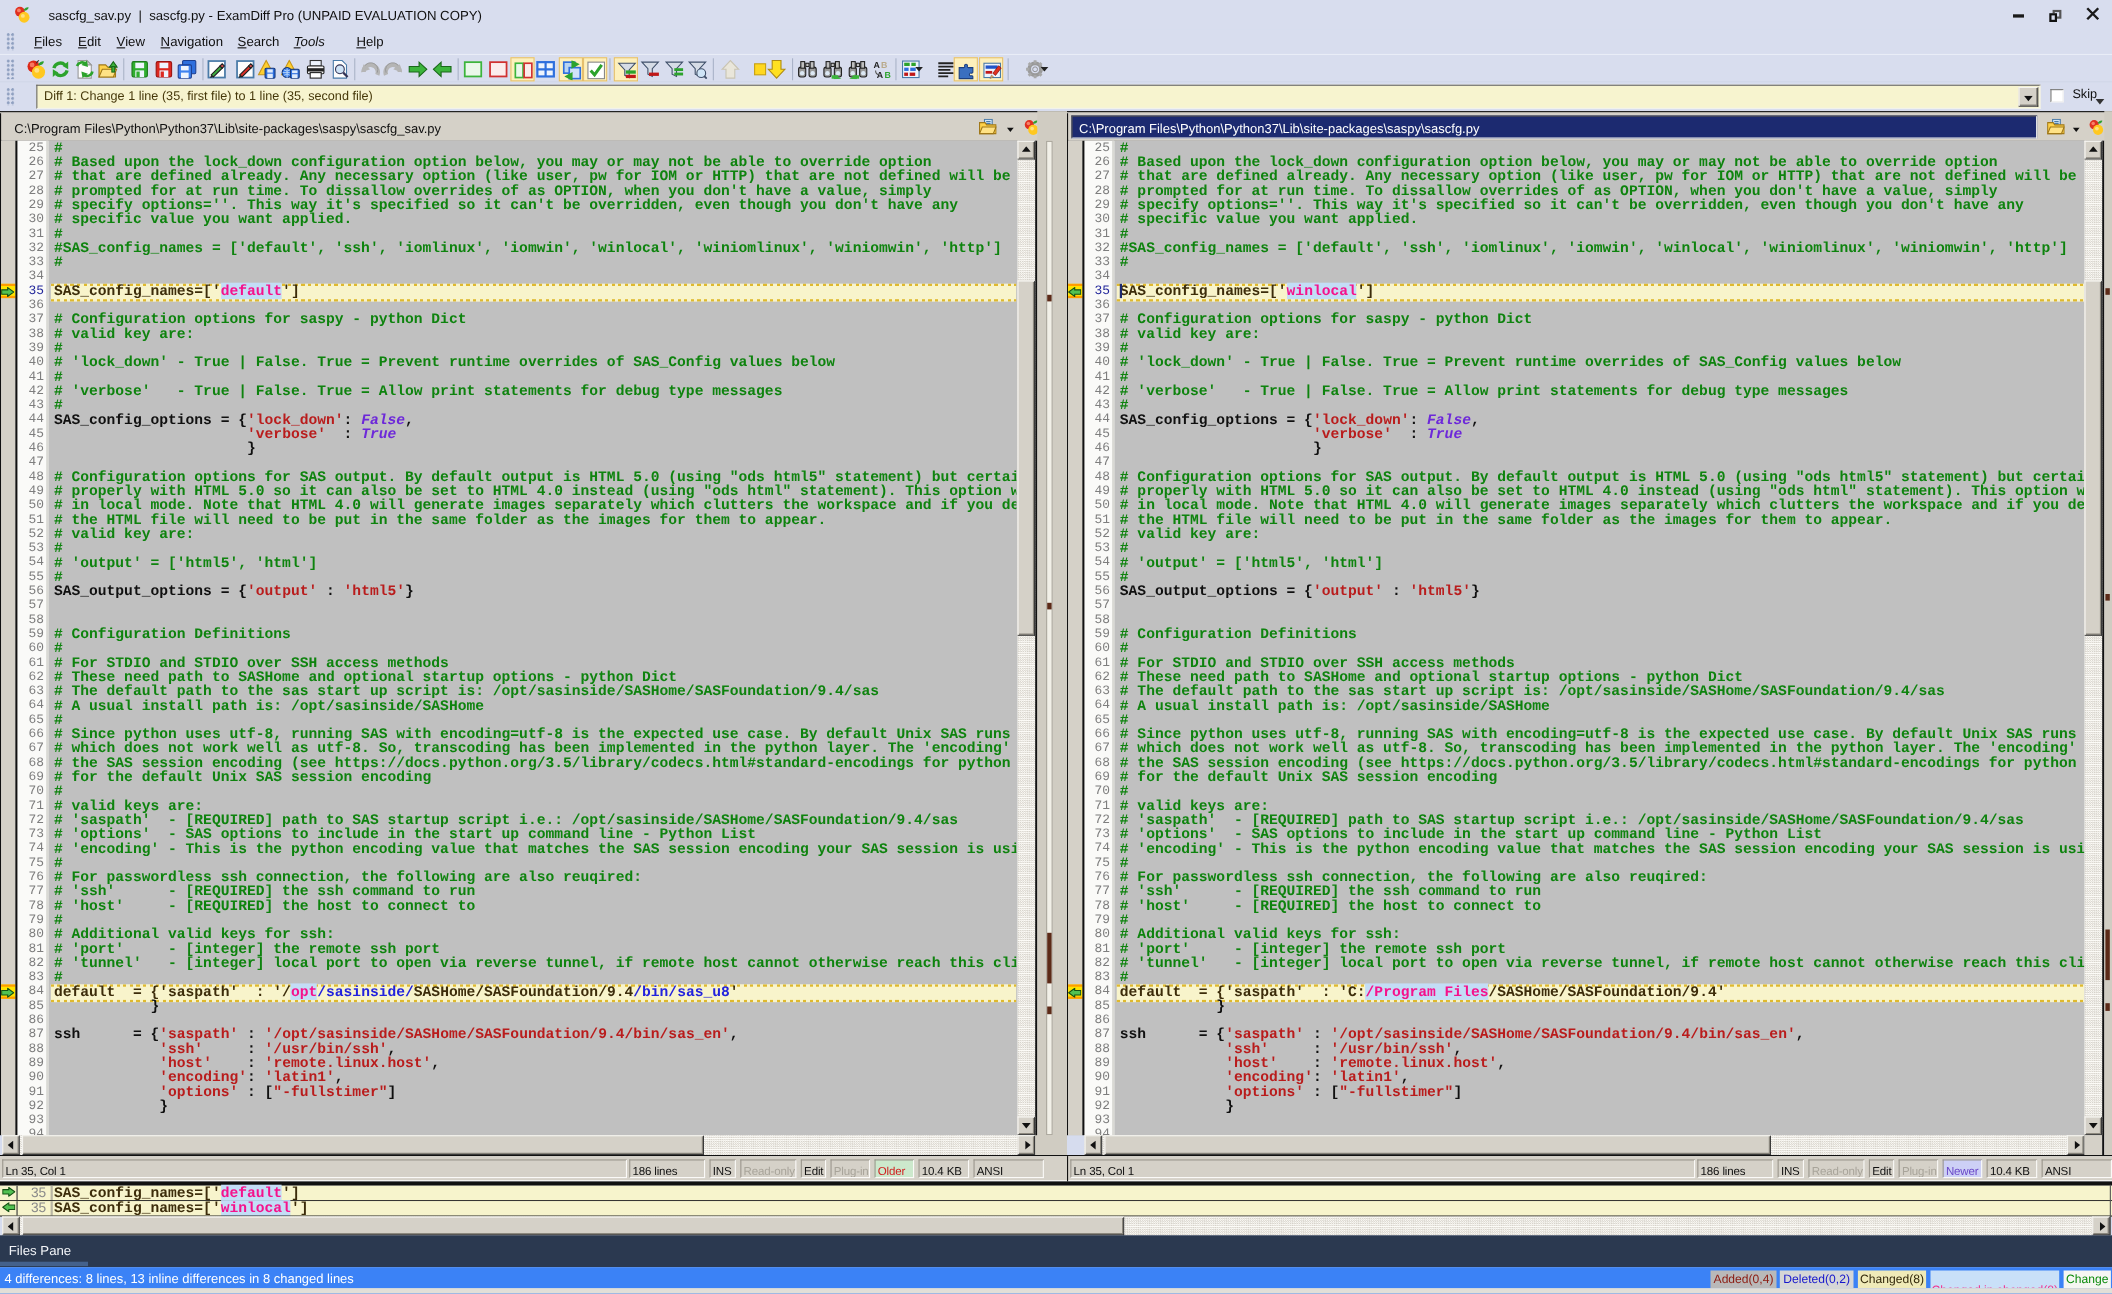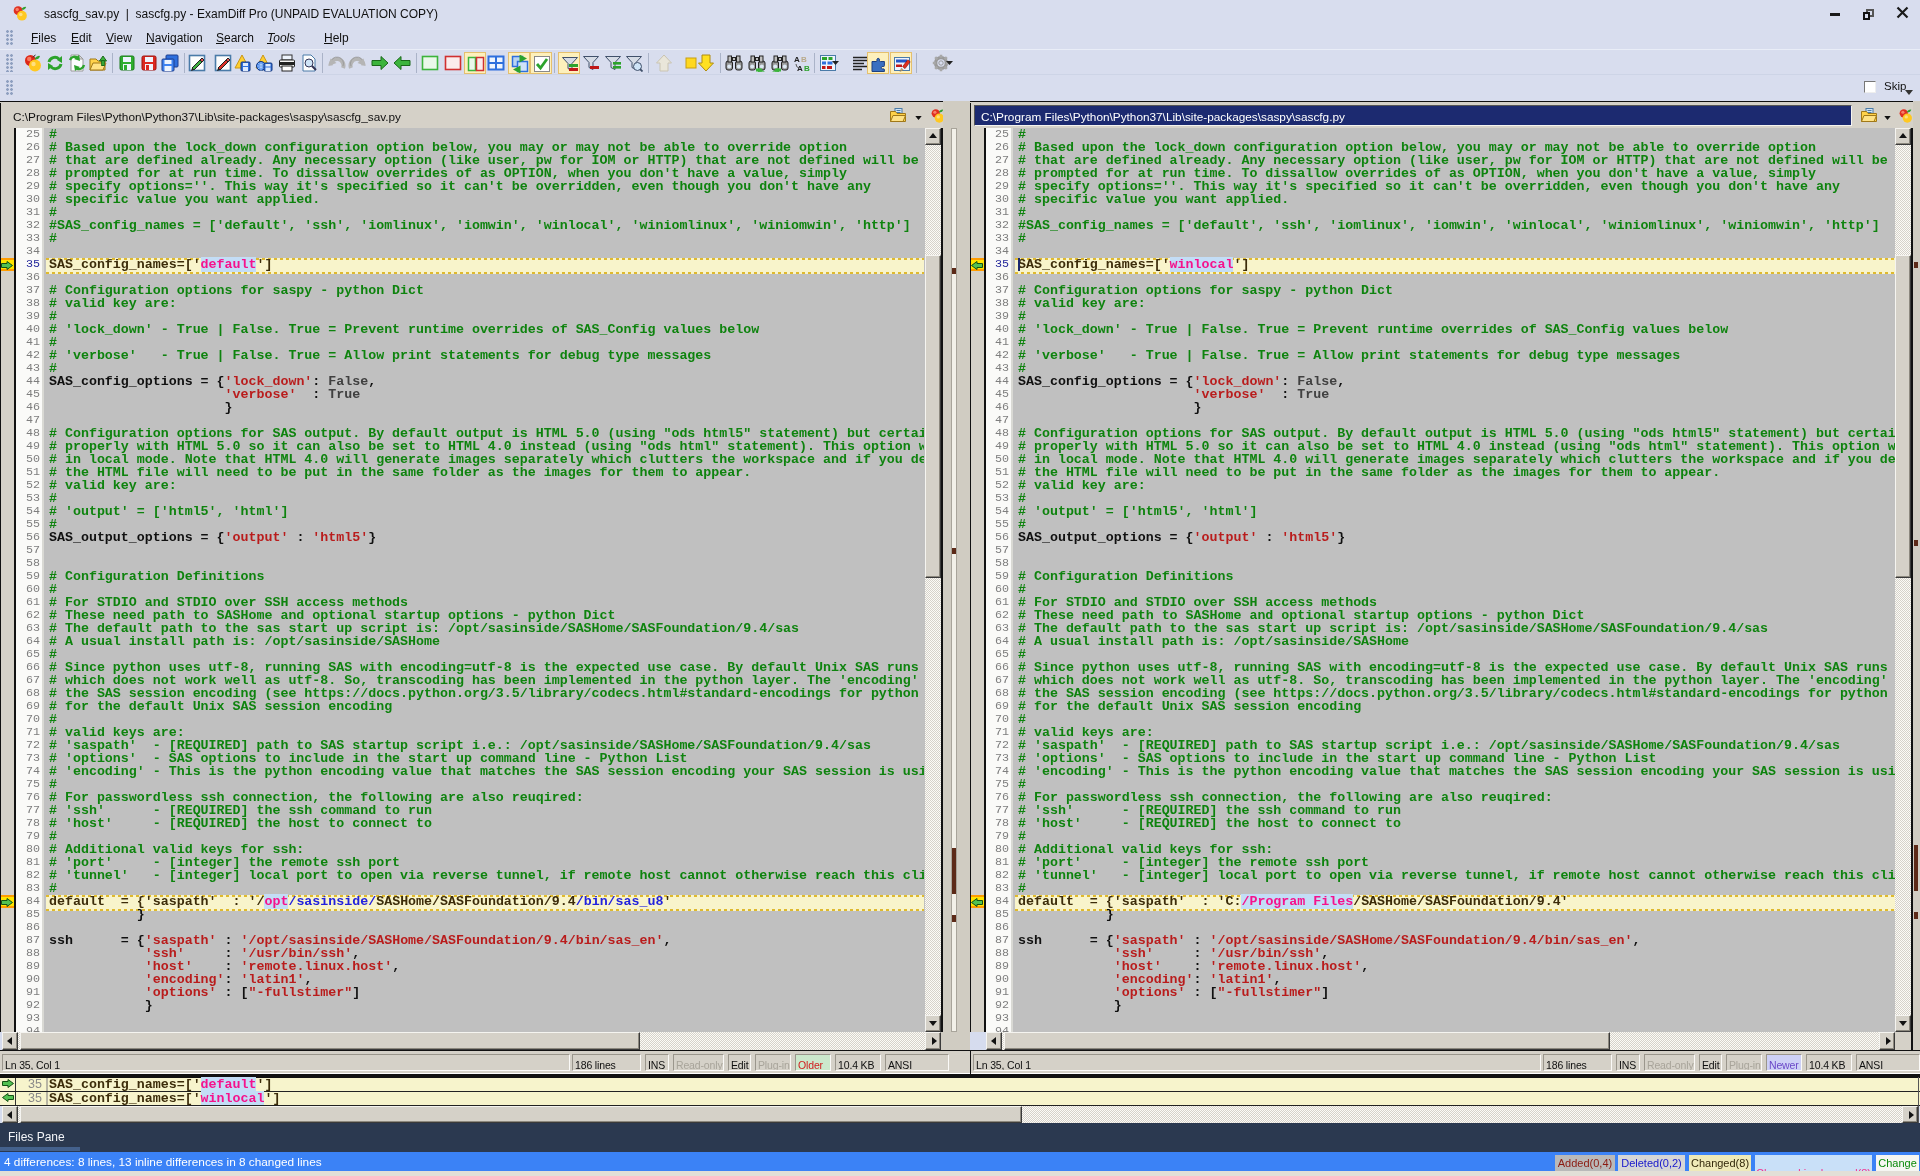--- a/index.html
+++ b/index.html
@@ -2,21 +2,21 @@
 <html><head><meta charset="utf-8"><style>
 * { margin:0; padding:0; box-sizing:border-box; }
 html,body { width:1920px; height:1176px; overflow:hidden; }
 body { font-family:"Liberation Sans", sans-serif; background:#d6dcee; position:relative; }
 .abs { position:absolute; }
 pre { font-family:"Liberation Mono", monospace; }
 svg { display:block; }
 
 .c { color:#0e830e; }
 .s { color:#b91c1c; }
-.k { color:#404040; }
+.k { color:#6d28d9;font-style:italic; }
 .b { color:#3c2c0a; }
 .ip { color:#f5128c; background:#c3ddf6; }
 .ib { color:#2222dd; }
 
 #titlebar { left:0; top:0; width:1920px; height:27px; background:#d8ddee; }
 #menubar  { left:0; top:27px; width:1920px; height:22px; background:#d8ddee; }
 #toolbar  { left:0; top:49px; width:1920px; height:26px; background:#d8ddee; border-top:1px solid #e9edf7; border-bottom:1px solid #cdd4e6; }
 #diffbar  { left:0; top:75px; width:1920px; height:26px; background:#d8ddee; }
 #headers  { left:0; top:101px; width:1920px; height:27px; background:#d5d1c8; border-top:1px solid #101010; }
 .grip { width:7px; background-image:radial-gradient(circle at 1.5px 1.5px, #8fa0c0 1.1px, transparent 1.6px); background-size:4px 4px; }
@@ -394,20 +394,28 @@
       </svg>
     </div>
     <div class="tbtn" style="left:944px;">
       <svg width="8" height="18" viewBox="0 0 8 18">
         <polygon points="0,7 7,7 3.5,11" fill="#222"></polygon>
       </svg>
     </div>
   </div>
 <div id="diffbar" class="abs">
     <div class="abs grip" style="left:6px;top:5px;height:16px;"></div>
+    <div class="abs" style="left:33px;top:2px;width:1822px;height:22px;border:1px solid #888;border-color:#666 #f2f2ee #f2f2ee #666;background:#f7f4cf;">
+      <div class="abs" style="left:6px;top:4px;font-size:11.5px;color:#46380a;">Diff 1: Change 1 line (35, first file) to 1 line (35, second file)</div>
+      <div class="abs sbbtn" style="right:1px;top:1px;width:18px;height:18px;">
+        <svg style="left:4px;top:7px;" width="9" height="6" viewBox="0 0 9 6">
+          <polygon points="0,0 8,0 4,5" fill="#111"></polygon>
+        </svg>
+      </div>
+    </div>
     <div class="abs" style="left:1864px;top:6px;width:12px;height:12px;background:#fff;border:1px solid;border-color:#777 #eee #eee #777;"></div>
     <div class="abs" style="left:1884px;top:5px;font-size:11.5px;color:#101010;">Skip</div>
     <svg class="abs" style="left:1905px;top:15px;" width="9" height="6" viewBox="0 0 9 6">
       <polygon points="0,0 8,0 4,5" fill="#333"></polygon>
     </svg>
   </div>
 <div id="headers" class="abs">
     <div class="abs" style="left:0;top:1px;width:949px;height:26px;background:#d5d1c8;border-left:1px solid #111;border-bottom:1px solid #555;">
       <div class="abs" style="left:12px;top:7px;font-size:11.8px;color:#101010;">C:\Program Files\Python\Python37\Lib\site-packages\saspy\sascfg_sav.py</div>
       <div class="abs" style="left:889px;top:5px;">

